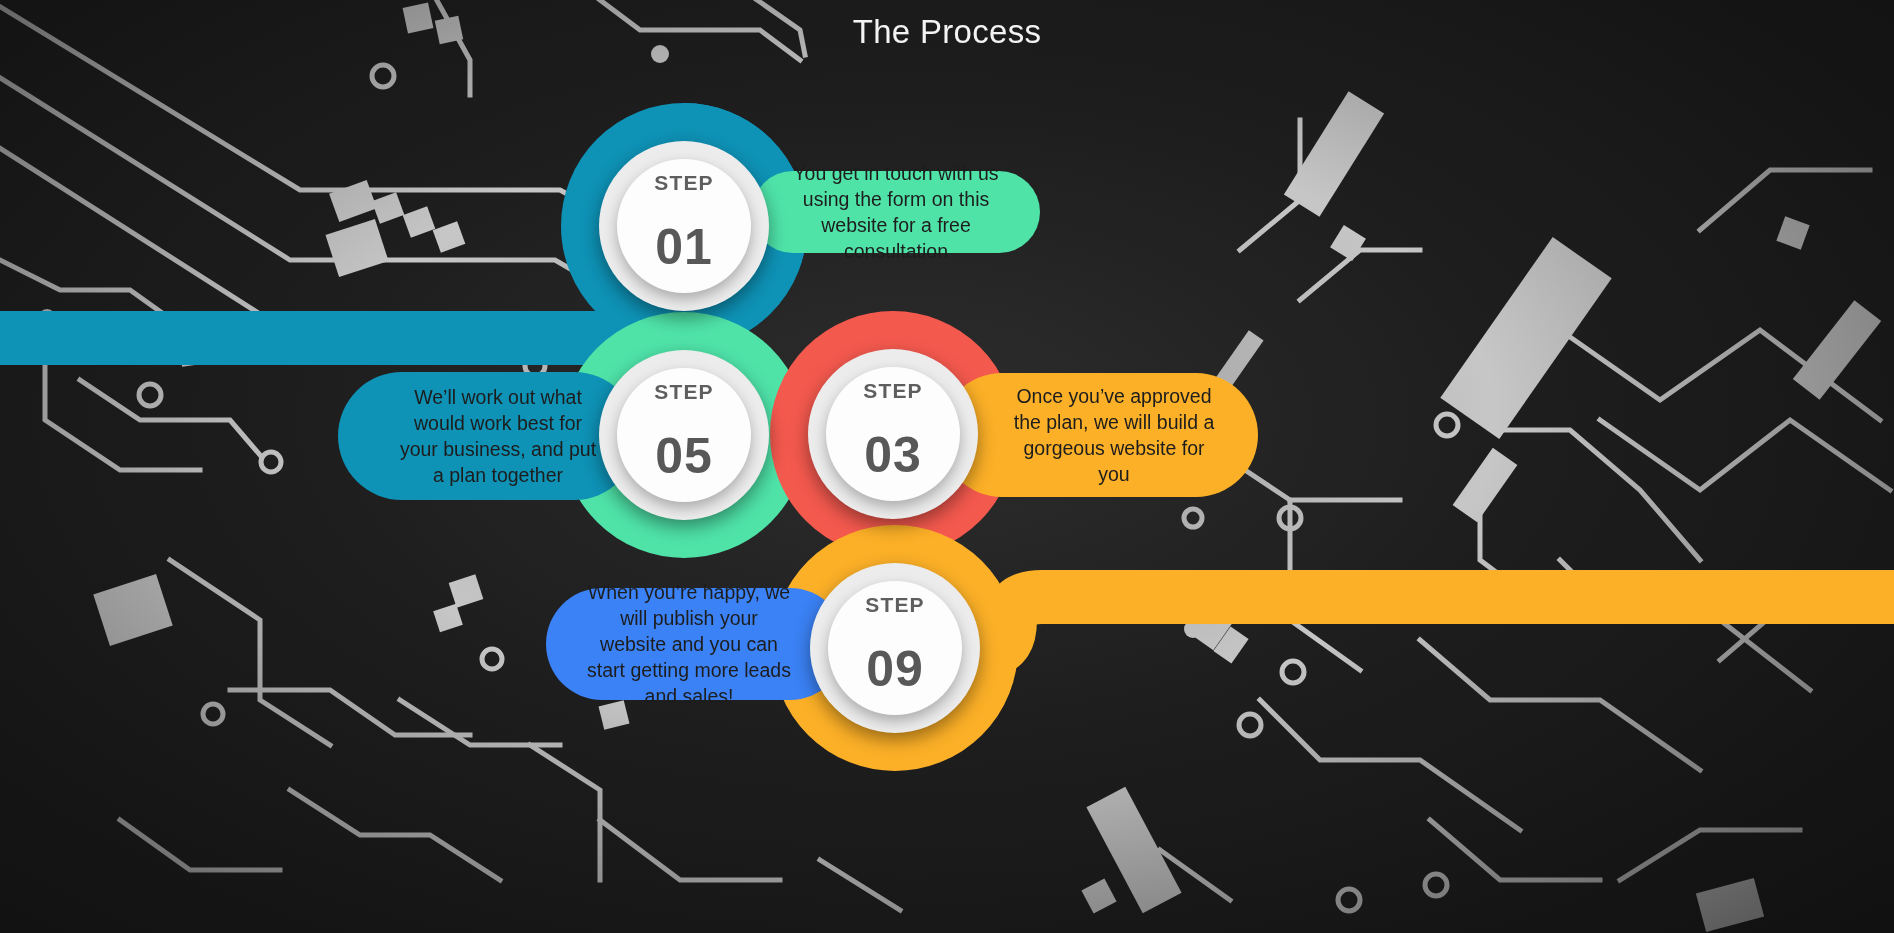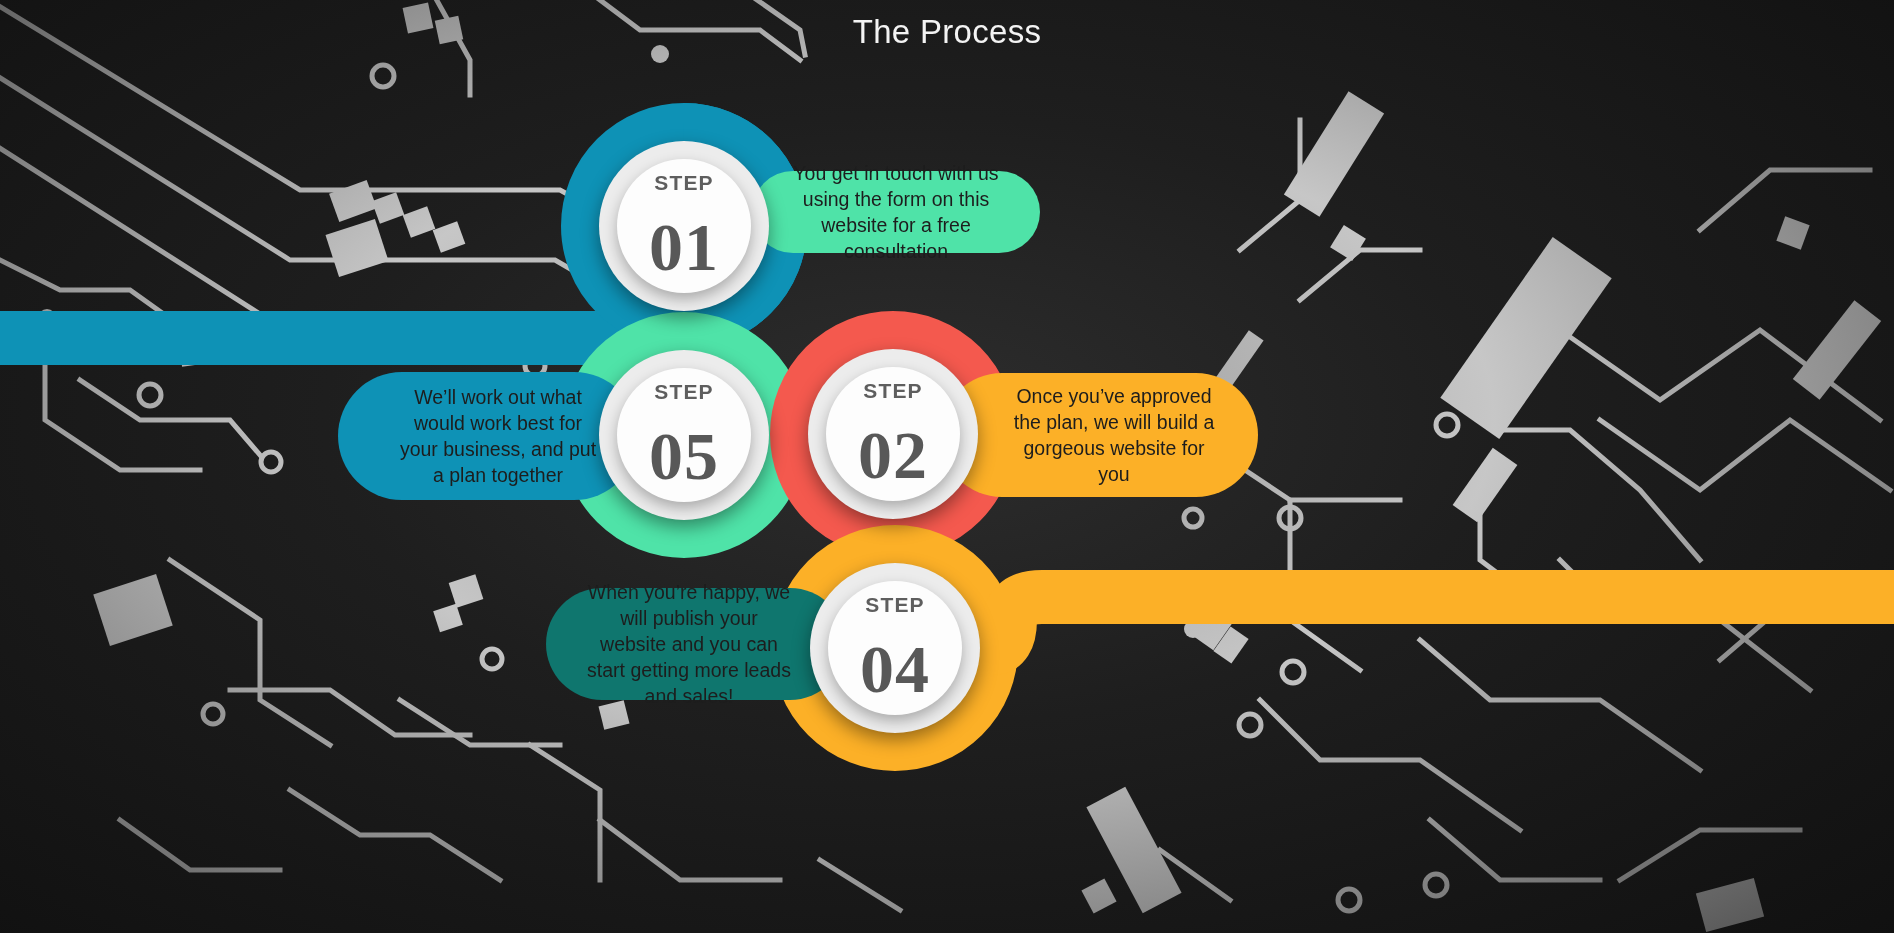--- a/index.html
+++ b/index.html
@@ -30,21 +30,21 @@
     text-align:center;
     color:#1d1d1d;
     font-size:19.5px;
     line-height:26px;
     box-sizing:border-box;
     padding:0 26px;
   }
   #bubble-1{left:752px;top:171px;width:288px;height:82px;background:#4fe3a8;border-radius:55px;}
   #bubble-2{left:338px;top:372px;width:300px;height:128px;background:#0e92b6;border-radius:64px;padding-left:46px;}
   #bubble-3{left:940px;top:373px;width:318px;height:124px;background:#fcb027;border-radius:62px;padding-left:56px;}
-  #bubble-4{left:546px;top:588px;width:300px;height:112px;background:#0f766e;border-radius:56px;padding-right:40px;}
+  #bubble-4{left:546px;top:588px;width:300px;height:112px;background:#3b82f6;border-radius:56px;padding-right:40px;}
   #bubble-1 .btxt{max-width:215px;}
   #bubble-2 .btxt{max-width:200px;}
   #bubble-3 .btxt{max-width:205px;}
   #bubble-4 .btxt{max-width:208px;}
 
   
   .node{position:absolute;}
   .greyring{
     position:absolute;
     border-radius:50%;
@@ -56,21 +56,21 @@
     border-radius:50%;
     background:#fdfdfd;
     box-shadow:0 6px 14px rgba(0,0,0,.28);
     display:flex;flex-direction:column;align-items:center;justify-content:center;gap:20px;
   }
   .core .lbl{
     font-size:21px;letter-spacing:1.2px;color:#5e5e5e;font-weight:600;
     line-height:22px;margin-bottom:0px;
   }
   .core .num{
-    font-size:68px;line-height:66px;color:#585858;font-weight:600;letter-spacing:1px;font-family:Liberation Serif, serif;
+    font-size:50px;line-height:66px;color:#585858;font-weight:600;letter-spacing:1px;
   }
 
   
   #node-1{left:561px;top:103px;width:246px;height:246px;}
   #node-1 .greyring{left:38px;top:38px;width:170px;height:170px;}
   #node-1 .core{left:56px;top:56px;width:134px;height:134px;}
   
   #node-2{left:560px;top:311px;width:248px;height:248px;}
   #node-2 .greyring{left:39px;top:39px;width:170px;height:170px;}
   #node-2 .core{left:57px;top:57px;width:134px;height:134px;}
@@ -242,25 +242,25 @@
     <div class="core">
       <span class="lbl">STEP</span>
       <span class="num">05</span>
     </div>
   </div>
 
   <div class="node" id="node-3">
     <div class="greyring"></div>
     <div class="core">
       <span class="lbl">STEP</span>
-      <span class="num">02</span>
+      <span class="num">03</span>
     </div>
   </div>
 
   <div class="node" id="node-4">
     <div class="greyring"></div>
     <div class="core">
       <span class="lbl">STEP</span>
-      <span class="num">04</span>
+      <span class="num">09</span>
     </div>
   </div>
 
 </div>
 
 </body></html>

